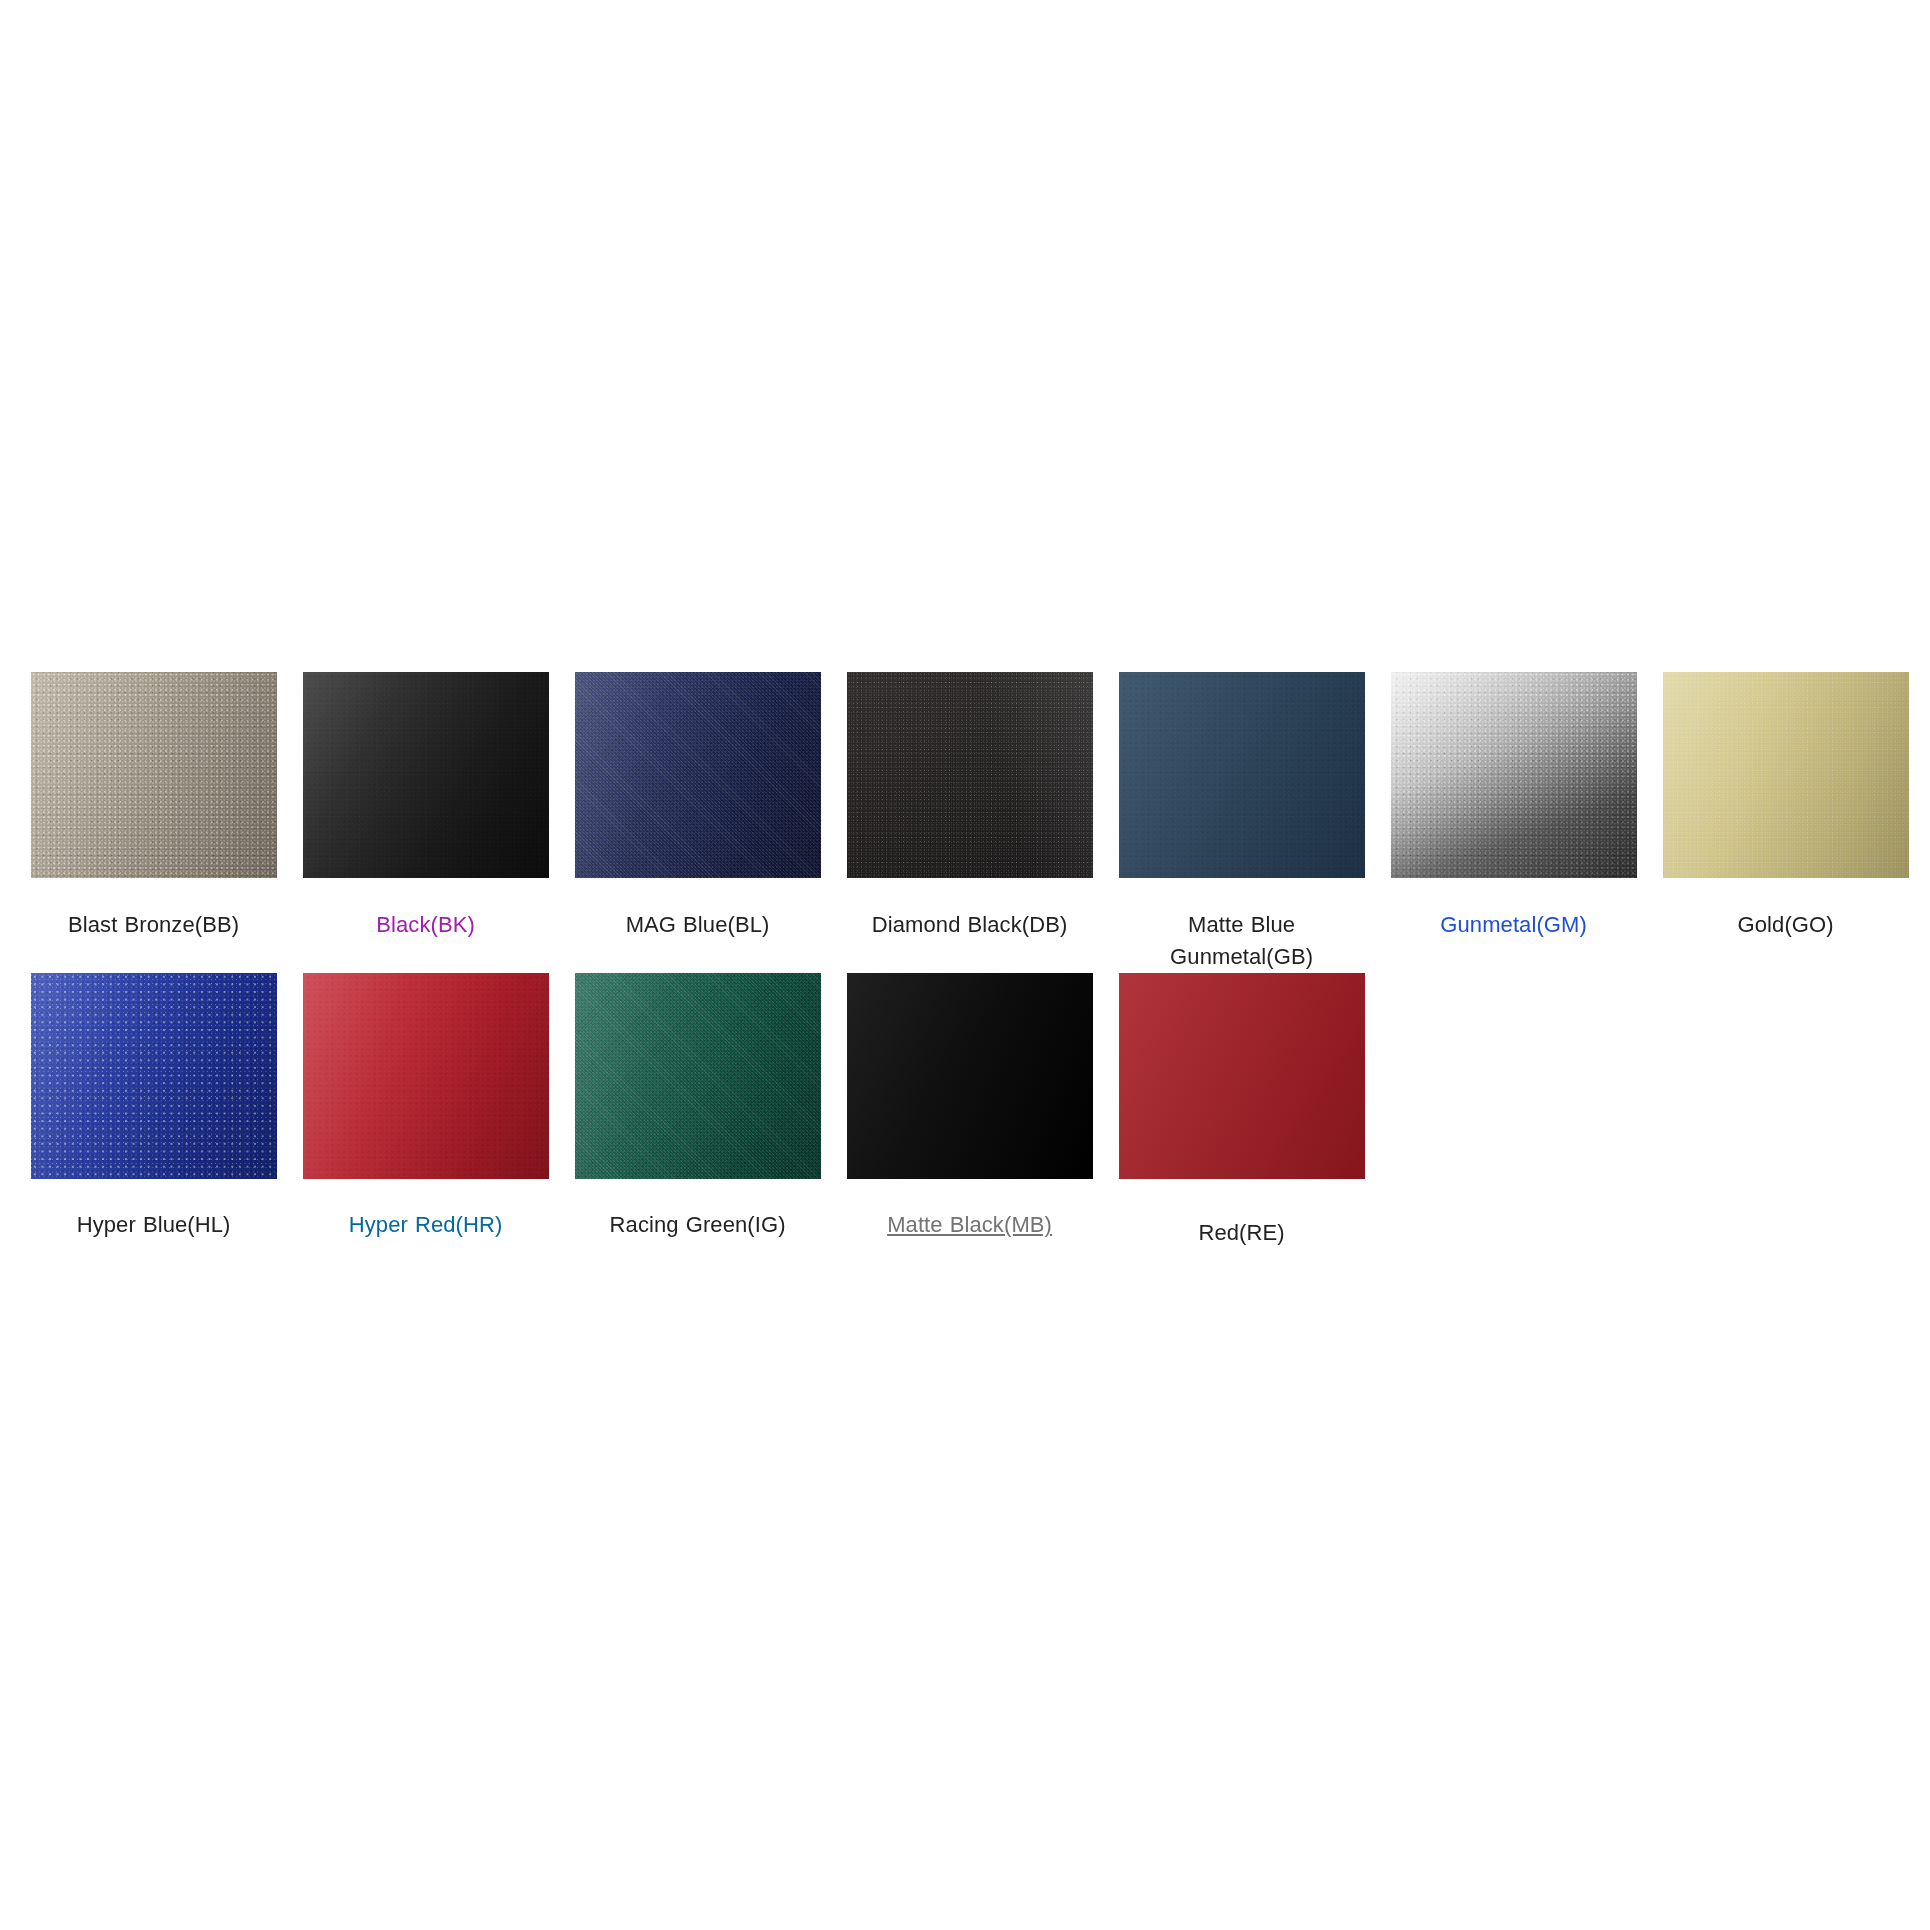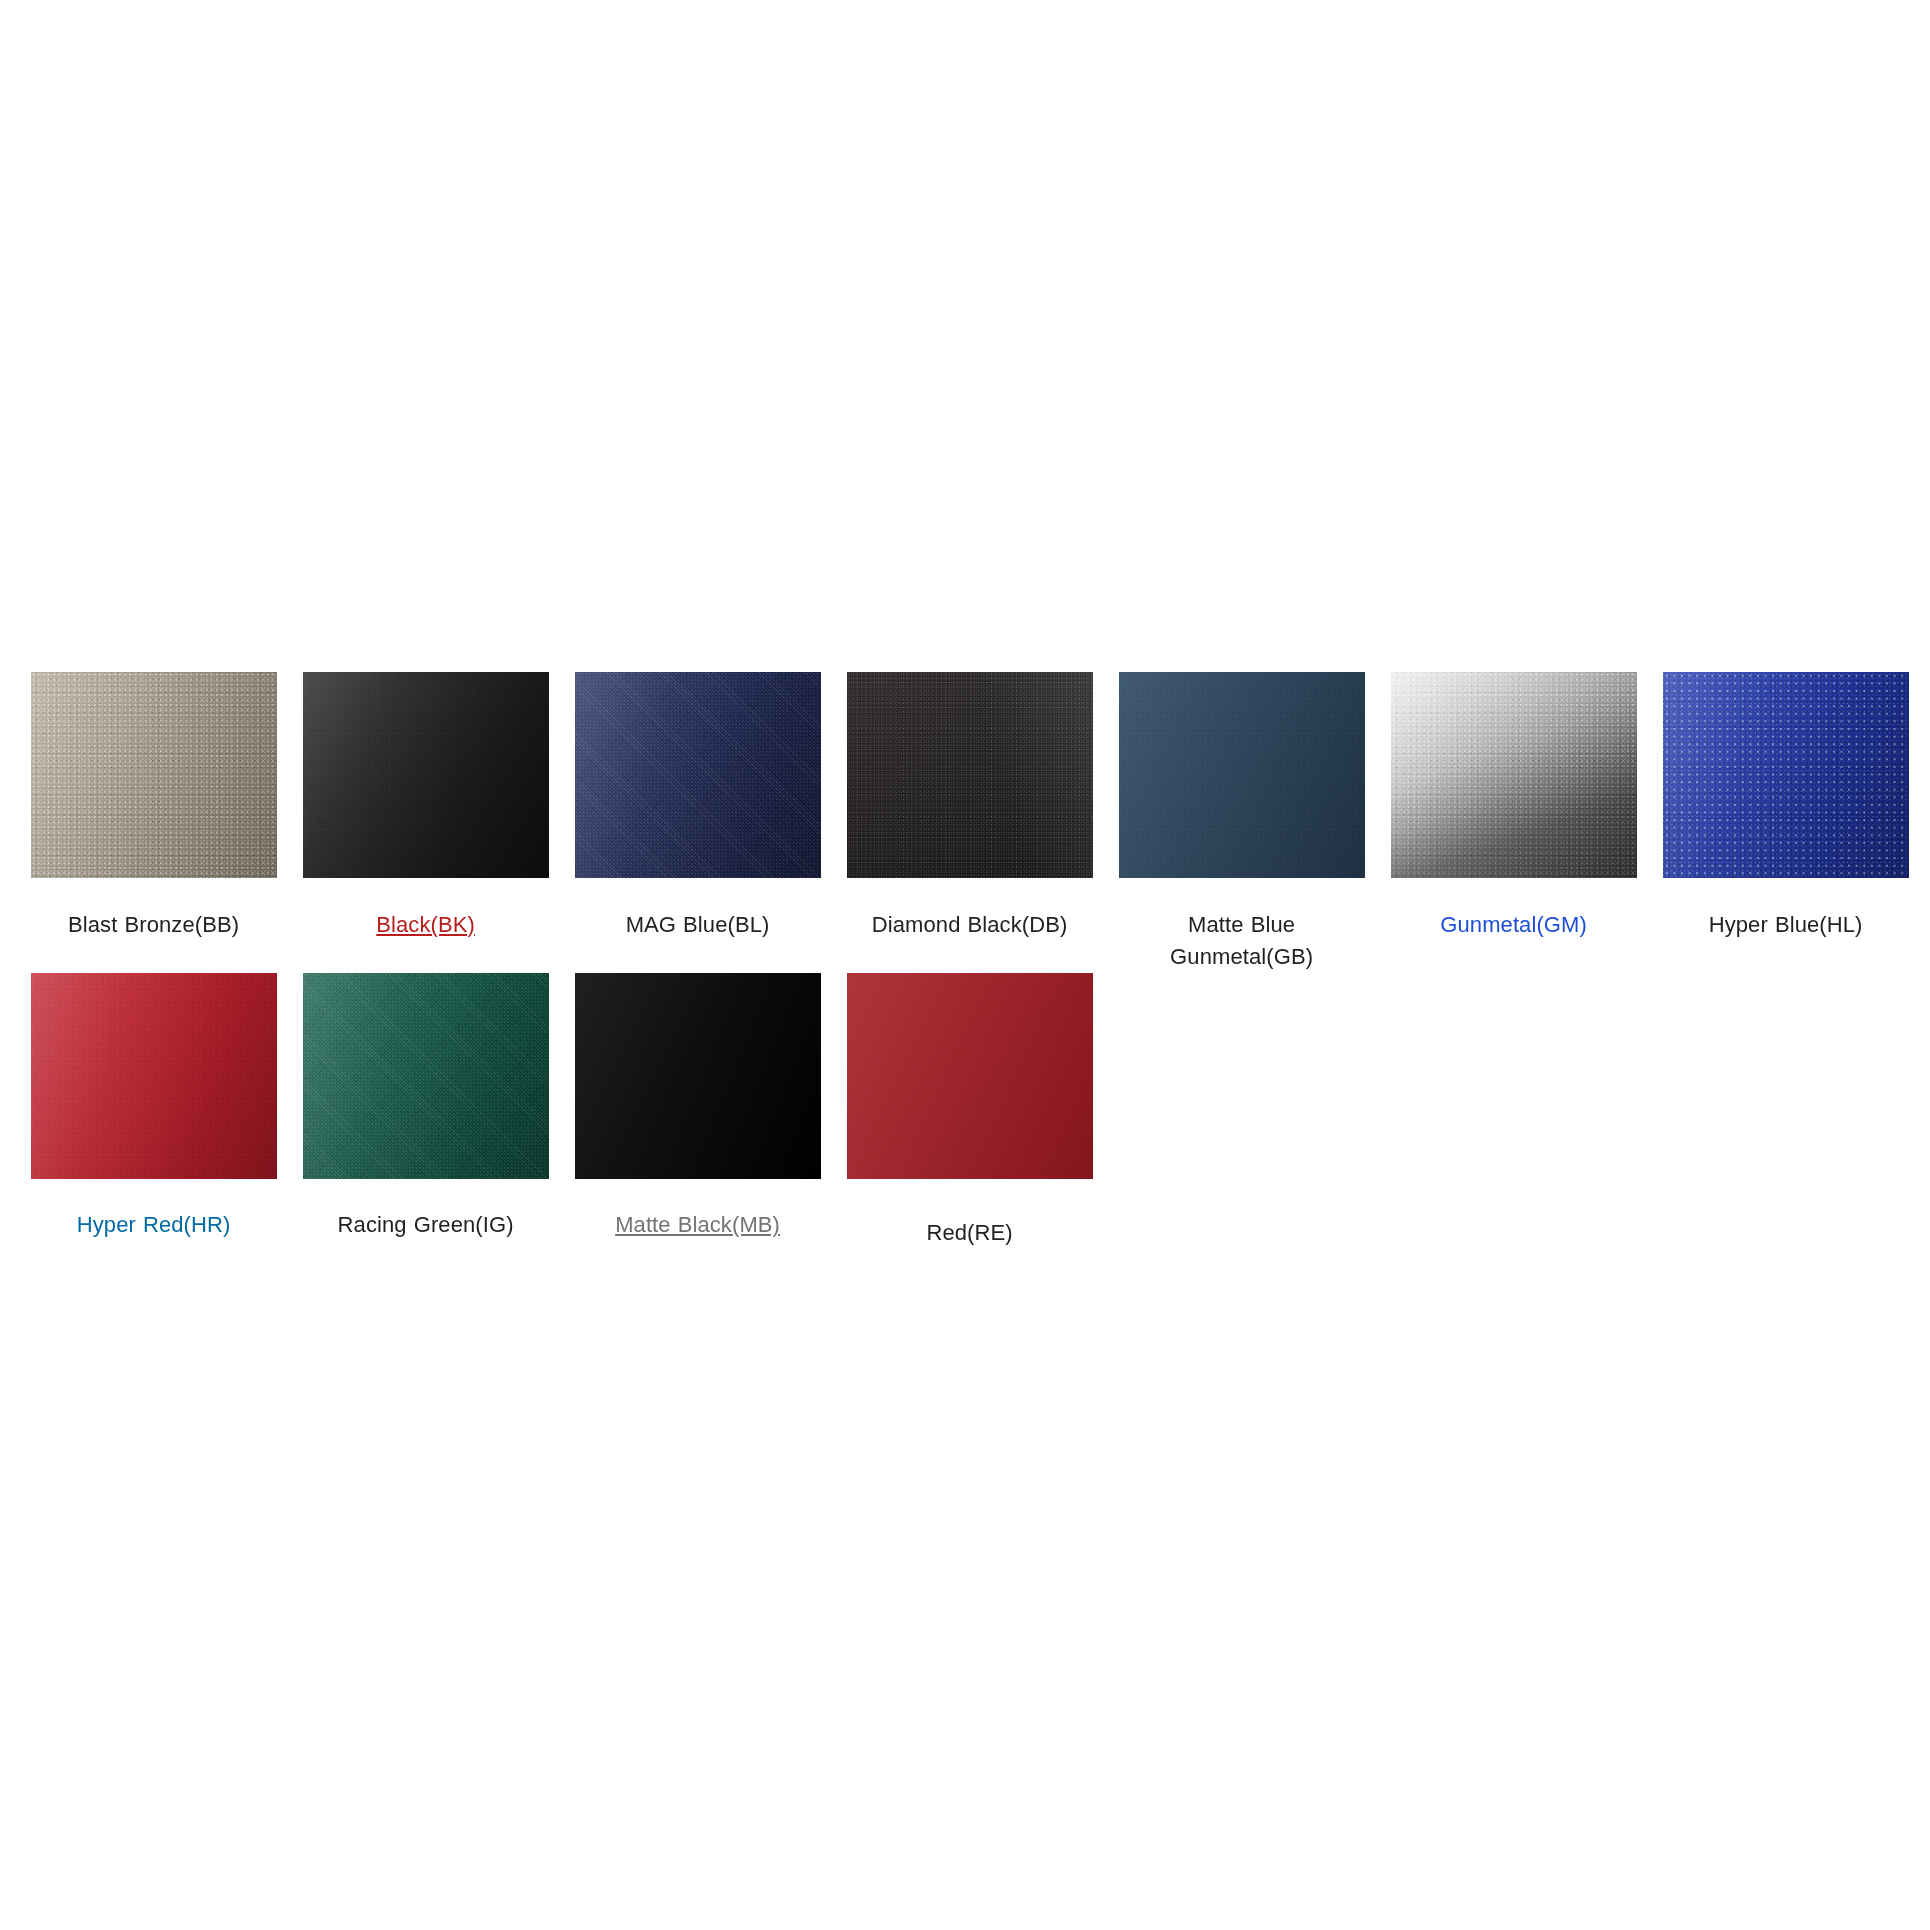--- a/index.html
+++ b/index.html
@@ -186,21 +186,21 @@
           <div class="sheen sheen-soft-left"></div>
         </div>
         <div class="swatch-label row-label-band" style="color: rgb(34, 34, 34);">Blast Bronze(BB)</div>
       </div>
       <div class="swatch-cell">
         <div class="swatch-chip">
           <div class="base" style="background: linear-gradient(125deg, rgb(58, 58, 58) 0%, rgb(38, 38, 38) 45%, rgb(17, 17, 17) 100%);"></div>
           <div class="tex tex-matte"></div>
           <div class="sheen sheen-gloss"></div>
         </div>
-        <div class="swatch-label row-label-band" style="color: #b91c1c; text-decoration: underline;">Black(BK)</div>
+        <div class="swatch-label row-label-band" style="color: #a21caf;">Black(BK)</div>
       </div>
       <div class="swatch-cell">
         <div class="swatch-chip">
           <div class="base" style="background: linear-gradient(125deg, rgb(40, 51, 103) 0%, rgb(26, 35, 80) 45%, rgb(16, 23, 55) 100%);"></div>
           <div class="tex tex-weave"></div>
           <div class="sheen sheen-soft-left"></div>
         </div>
         <div class="swatch-label row-label-band" style="color: rgb(34, 34, 34);">MAG Blue(BL)</div>
       </div>
       <div class="swatch-cell">
@@ -222,20 +222,28 @@
       <div class="swatch-cell">
         <div class="swatch-chip">
           <div class="base" style="background: linear-gradient(125deg, rgb(220, 220, 220) 0%, rgb(154, 154, 154) 45%, rgb(77, 77, 77) 100%);"></div>
           <div class="tex tex-grain"></div>
           <div class="sheen sheen-brushed"></div>
         </div>
         <div class="swatch-label row-label-band" style="color: #1d4ed8;">Gunmetal(GM)</div>
       </div>
       <div class="swatch-cell">
         <div class="swatch-chip">
+          <div class="base" style="background: linear-gradient(125deg, rgb(221, 210, 154) 0%, rgb(205, 193, 131) 45%, rgb(181, 169, 108) 100%);"></div>
+          <div class="tex tex-speckle"></div>
+          <div class="sheen sheen-soft-left"></div>
+        </div>
+        <div class="swatch-label row-label-band" style="color: rgb(34, 34, 34);">Gold(GO)</div>
+      </div>
+      <div class="swatch-cell">
+        <div class="swatch-chip">
           <div class="base" style="background: linear-gradient(125deg, rgb(46, 69, 182) 0%, rgb(31, 51, 156) 45%, rgb(22, 38, 122) 100%);"></div>
           <div class="tex tex-sparkle"></div>
           <div class="sheen sheen-soft-left"></div>
         </div>
         <div class="swatch-label row-label-band" style="color: rgb(34, 34, 34);">Hyper Blue(HL)</div>
       </div>
       <div class="swatch-cell">
         <div class="swatch-chip">
           <div class="base" style="background: linear-gradient(125deg, rgb(198, 48, 59) 0%, rgb(181, 32, 44) 45%, rgb(149, 22, 32) 100%);"></div>
           <div class="tex tex-matte"></div>

